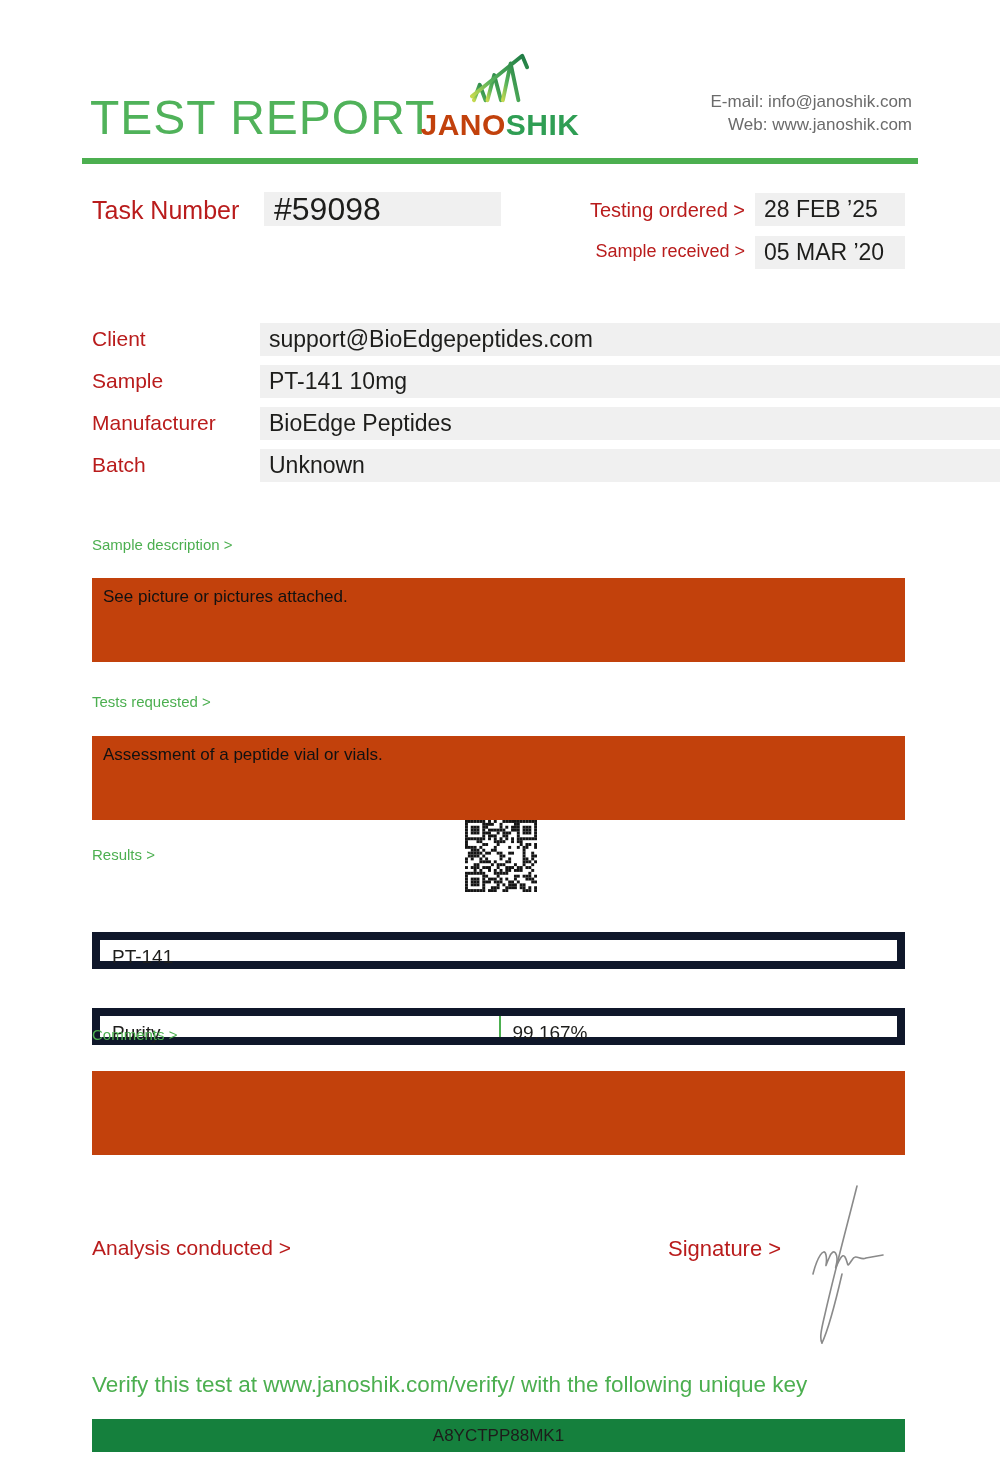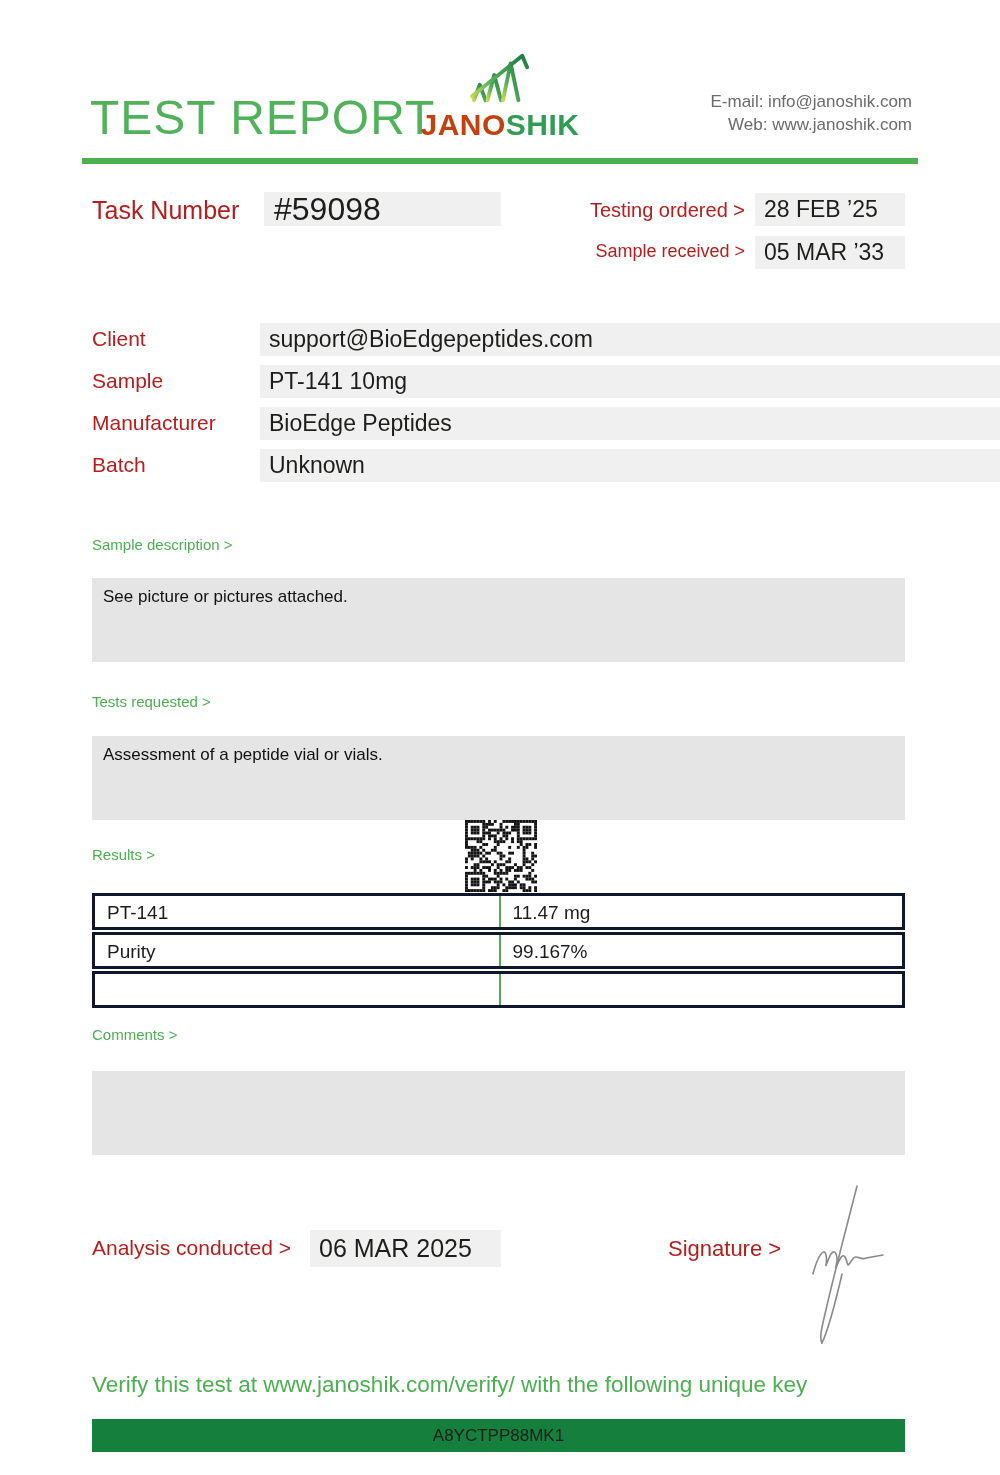--- a/index.html
+++ b/index.html
@@ -16,21 +16,21 @@
   .wordmark .jano { color:#c2410c; }
   .wordmark .shik { color:#2f9e54; }
   .contact { position:absolute; right:88px; top:90px; text-align:right; font-size:17px;
              color:#6b6b6b; line-height:23px; }
   .rule { position:absolute; left:82px; top:158px; width:836px; height:6px; background:#4caf50; }
 
   
   .glabel { color:#b91c1c; white-space:nowrap; }
   .vbox { background:#f0f0f0; color:#1d1d1b; white-space:nowrap; overflow:hidden; }
   .section-h { position:absolute; left:92px; font-size:15px; color:#4caf50; }
-  .bigbox { position:absolute; left:92px; width:813px; height:84px; background:#e5e5e5;
+  .bigbox { position:absolute; left:92px; width:813px; height:84px; background:#c2410c;
             font-size:17px; padding:9px 11px; color:#111; }
 
   
   .task-label { position:absolute; left:92px; top:196px; font-size:25px; }
   .task-value { position:absolute; left:264px; top:192px; width:237px; height:34px;
                 font-size:32px; line-height:34px; padding-left:10px; }
   .date-label-1 { position:absolute; left:545px; top:199px; width:200px; text-align:right; font-size:20px; }
   .date-label-2 { position:absolute; left:545px; top:241px; width:200px; text-align:right; font-size:18px; }
   .date-value-1 { position:absolute; left:755px; top:193px; width:150px; height:33px;
                   font-size:23px; line-height:33px; padding-left:9px; }
@@ -38,21 +38,21 @@
                   font-size:23px; line-height:33px; padding-left:9px; }
 
   
   .info-label { position:absolute; left:92px; font-size:21px; }
   .info-value { position:absolute; left:260px; width:744px; height:33px;
                 font-size:23px; line-height:33px; padding-left:9px; }
 
   
   .qr { position:absolute; left:465px; top:820px; width:72px; height:72px; }
   .rtable { position:absolute; left:92px; top:893px; width:813px; }
-  .rrow { display:flex; border:3px solid #0f172a; height:37px; margin-bottom:2px; background:#fff; }
+  .rrow { display:flex; border:8px solid #0f172a; height:37px; margin-bottom:2px; background:#fff;margin-top:39px; }
   .rcell { flex:0 0 50%; font-size:19px; line-height:33px; padding-left:12px; white-space:nowrap; }
   .rcell.val { border-left:2px solid #4caf50; }
 
   
   .analysis-label { position:absolute; left:92px; top:1236px; font-size:21px; }
   .analysis-value { position:absolute; left:310px; top:1230px; width:191px; height:37px;
                     font-size:25px; line-height:37px; padding-left:9px; }
   .sig-label { position:absolute; left:668px; top:1236px; font-size:22px; }
   .sig { position:absolute; left:795px; top:1178px; }
 
@@ -95,21 +95,21 @@
   </div>
 
   <div class="rule"></div>
 
   <div class="task-label glabel">Task Number</div>
   <div class="task-value vbox">#59098</div>
 
   <div class="date-label-1 glabel">Testing ordered  &gt;</div>
   <div class="date-value-1 vbox">28 FEB ’25</div>
   <div class="date-label-2 glabel">Sample received &gt;</div>
-  <div class="date-value-2 vbox">05 MAR ’33</div>
+  <div class="date-value-2 vbox">05 MAR ’20</div>
 
   <div class="info-label glabel" style="top:327px">Client</div>
   <div class="info-value vbox" style="top:323px">support@BioEdgepeptides.com</div>
 
   <div class="info-label glabel" style="top:369px">Sample</div>
   <div class="info-value vbox" style="top:365px">PT-141 10mg</div>
 
   <div class="info-label glabel" style="top:411px">Manufacturer</div>
   <div class="info-value vbox" style="top:407px">BioEdge Peptides</div>
 
@@ -440,37 +440,35 @@
           <rect x="60.48" y="69.12" width="2.93" height="2.93"></rect>
           <rect x="63.36" y="69.12" width="2.93" height="2.93"></rect>
           <rect x="69.12" y="69.12" width="2.93" height="2.93"></rect>
         </g>
       </svg></div>
   <div class="section-h" style="top:846px">Results &gt;</div>
 
   <div class="rtable">
     <div class="rrow">
       <div class="rcell">PT-141</div>
-      <div class="rcell val">11.47 mg</div>
     </div>
     <div class="rrow">
       <div class="rcell">Purity</div>
       <div class="rcell val">99.167%</div>
     </div>
     <div class="rrow">
       <div class="rcell"></div>
       <div class="rcell val"></div>
     </div>
   </div>
 
   <div class="section-h" style="top:1026px">Comments &gt;</div>
   <div class="bigbox" style="top:1071px"></div>
 
   <div class="analysis-label glabel">Analysis conducted &gt;</div>
-  <div class="analysis-value vbox">06 MAR 2025</div>
 
   <div class="sig-label glabel">Signature &gt;</div>
   <svg class="sig" width="110" height="172" viewBox="0 0 110 172">
     <g fill="none" stroke="#8a8a8a" stroke-width="1.6" stroke-linecap="round">
       <path d="M 62 8 C 54 40, 40 92, 30 136 C 27 149, 24 160, 27 165"></path>
       <path d="M 27 165 C 34 150, 41 122, 47 96"></path>
       <path d="M 18 96 C 22 80, 29 68, 31 77 C 33 86, 28 94, 34 80 C 39 67, 44 77, 41 88 C 39 97, 46 72, 50 79 C 54 86, 51 91, 57 82 C 61 75, 65 83, 71 80 L 88 77"></path>
     </g>
   </svg>
 

